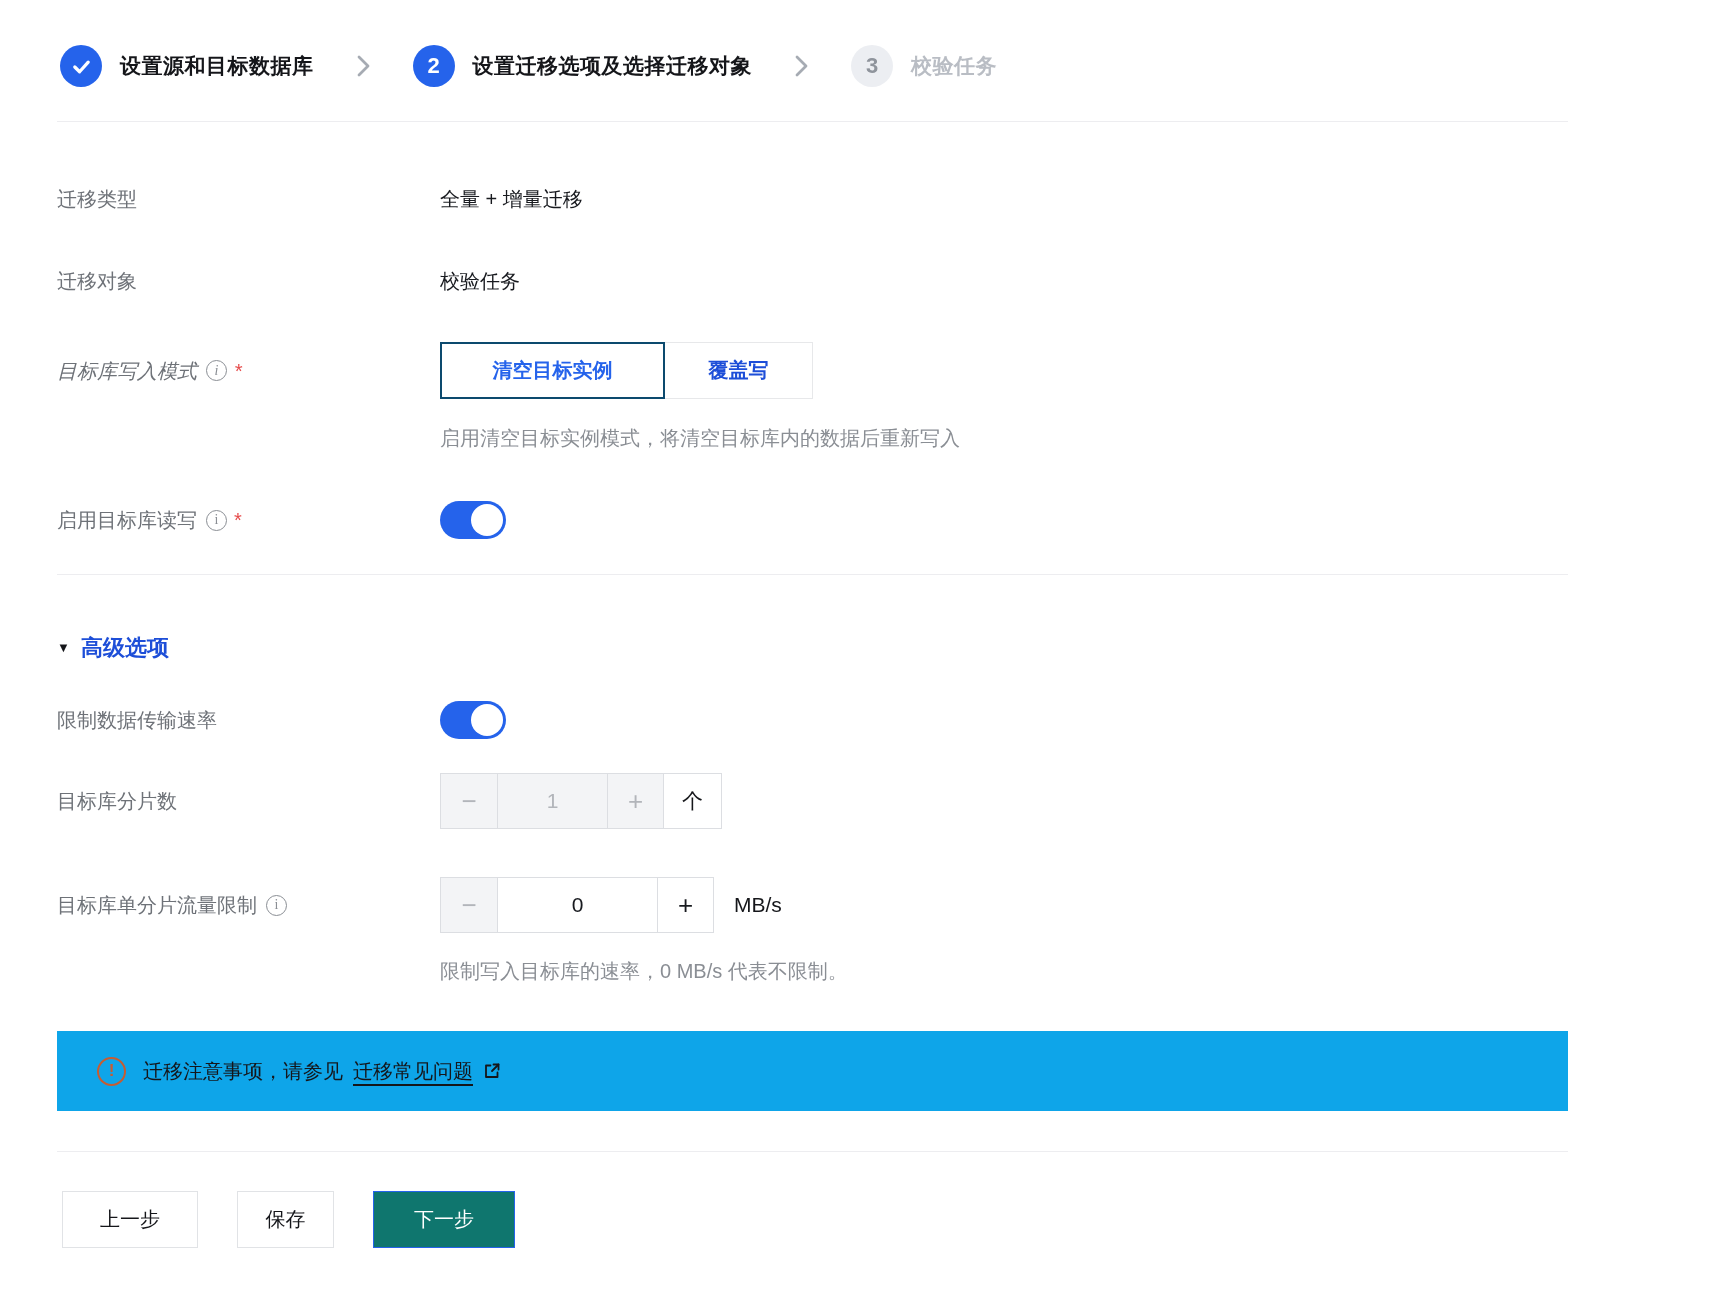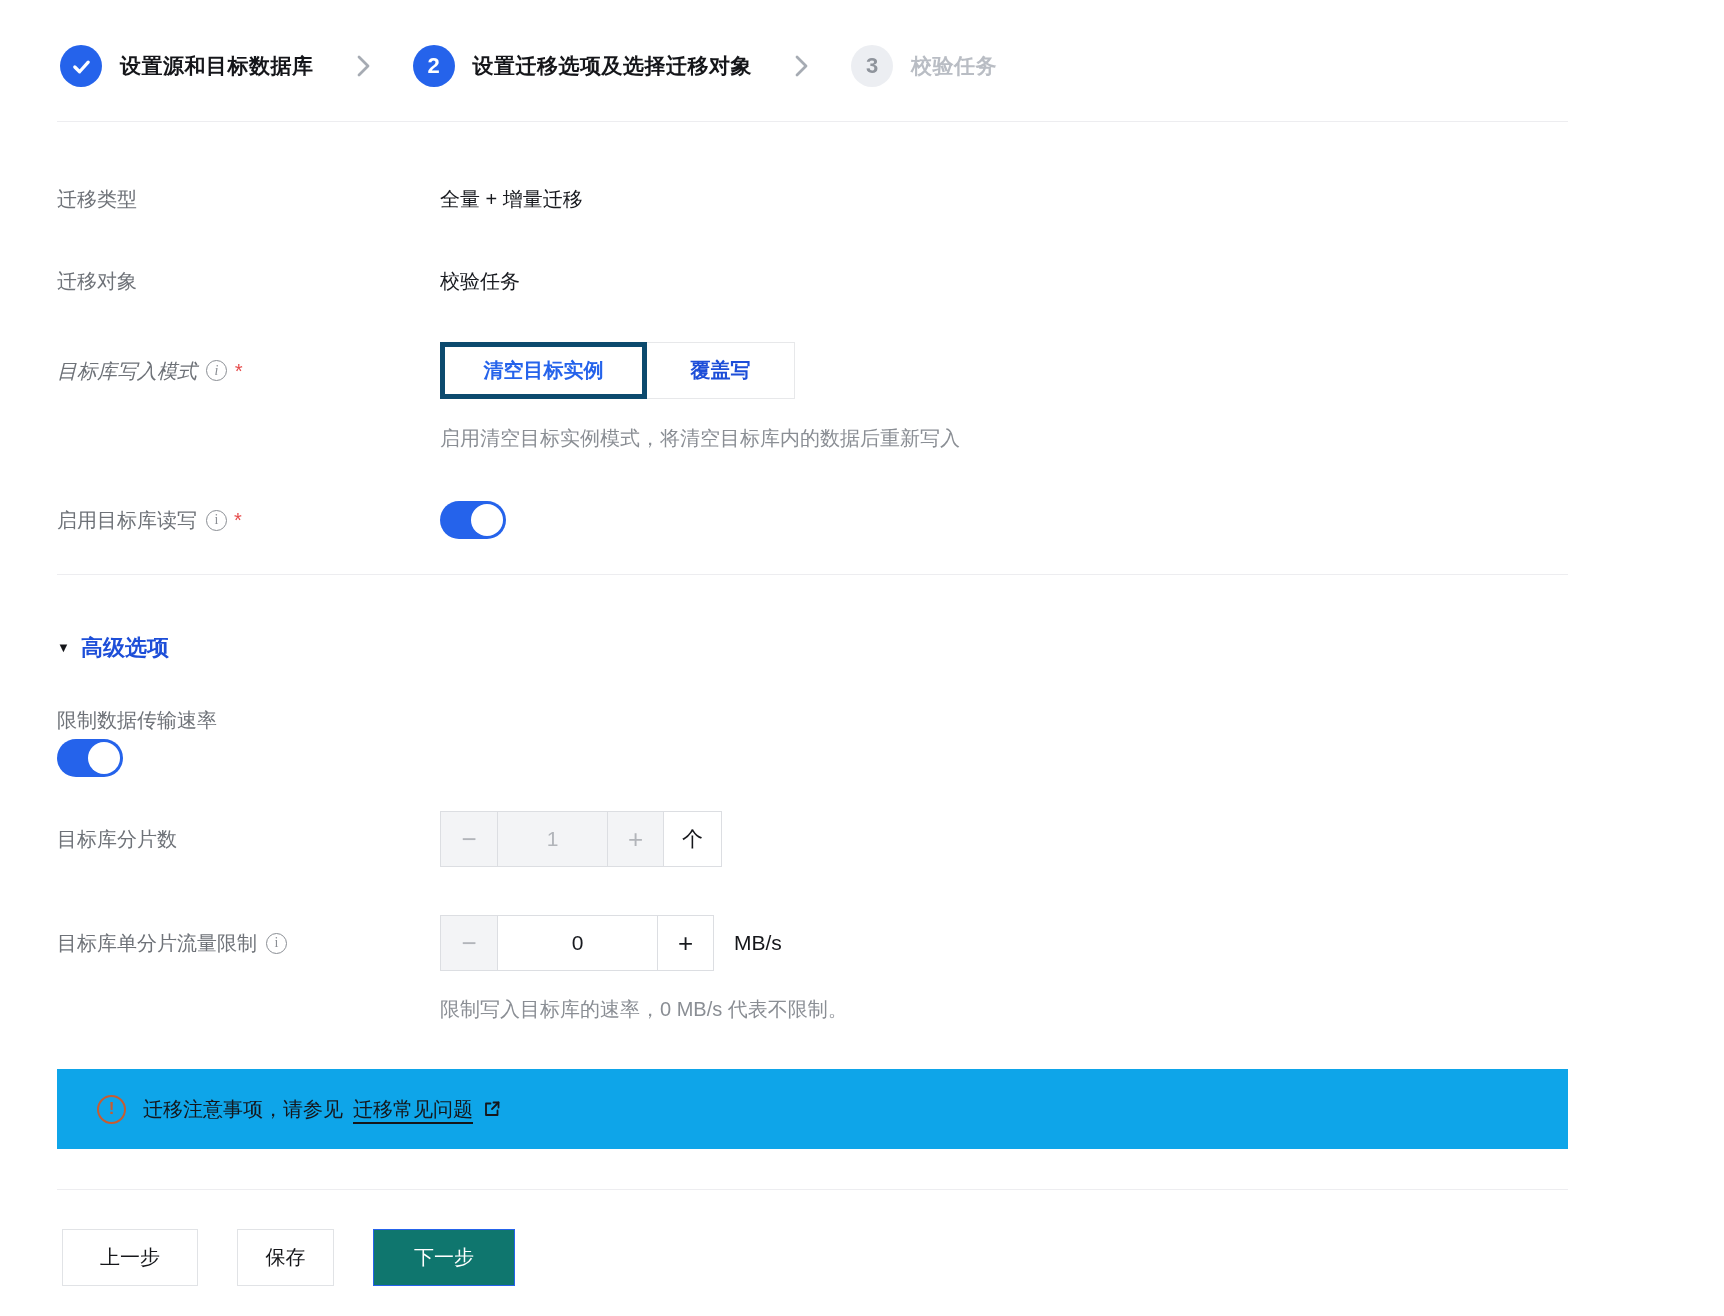--- a/index.html
+++ b/index.html
@@ -57,41 +57,41 @@
   }
   .info-icon::before { content: "i"; }
   .req { color: #e64c4c; font-size: 20px; margin-left: 7px; }
 
   
   .tabs { display: flex; }
   .tab {
     height: 57px; display: flex; align-items: center; justify-content: center;
     font-size: 20px; font-weight: bold; background: #fff; cursor: pointer;
   }
-  .tab.selected { width: 207px; border: 5px solid #0c4a6e; color: #2563eb; position: relative; z-index: 1; }
+  .tab.selected { width: 225px; border: 2px solid #0c4a6e; color: #2563eb; position: relative; z-index: 1; }
   .tab.unselected { width: 148px; border: 1px solid #e7e8ea; border-left: none; color: #1d4ed8; }
   .help { margin-top: 26px; font-size: 20px; color: #8a8e94; line-height: 26px; }
 
   
   .switch {
     width: 66px; height: 38px; border-radius: 19px;
     background: #2563eb; position: relative; cursor: pointer; flex: none;
   }
   .switch::after {
     content: ""; position: absolute; top: 3px; right: 3px;
     width: 32px; height: 32px; border-radius: 50%; background: #fff;
   }
 
   
   .advanced-head { display: flex; align-items: center; padding-top: 59px; cursor: pointer; }
   .tri { font-size: 13px; color: #15161a; margin-right: 11px; }
   .tri::before { content: "▼"; }
   .advanced-title { font-size: 22px; font-weight: bold; color: #1d4ed8; line-height: 27px; }
 
-  .row-rate { margin-top: 40px; flex-direction: column; }
+  .row-rate { margin-top: 40px; }
   .row-shard { margin-top: 34px; }
   .row-flow { margin-top: 48px; }
 
   
   .numctl { display: flex; border: 1px solid #dcdee2; height: 56px; }
   .cell {
     display: flex; align-items: center; justify-content: center;
     height: 54px; background: #fff; color: #181a1f;
   }
   .cell + .cell { border-left: 1px solid #dcdee2; }

